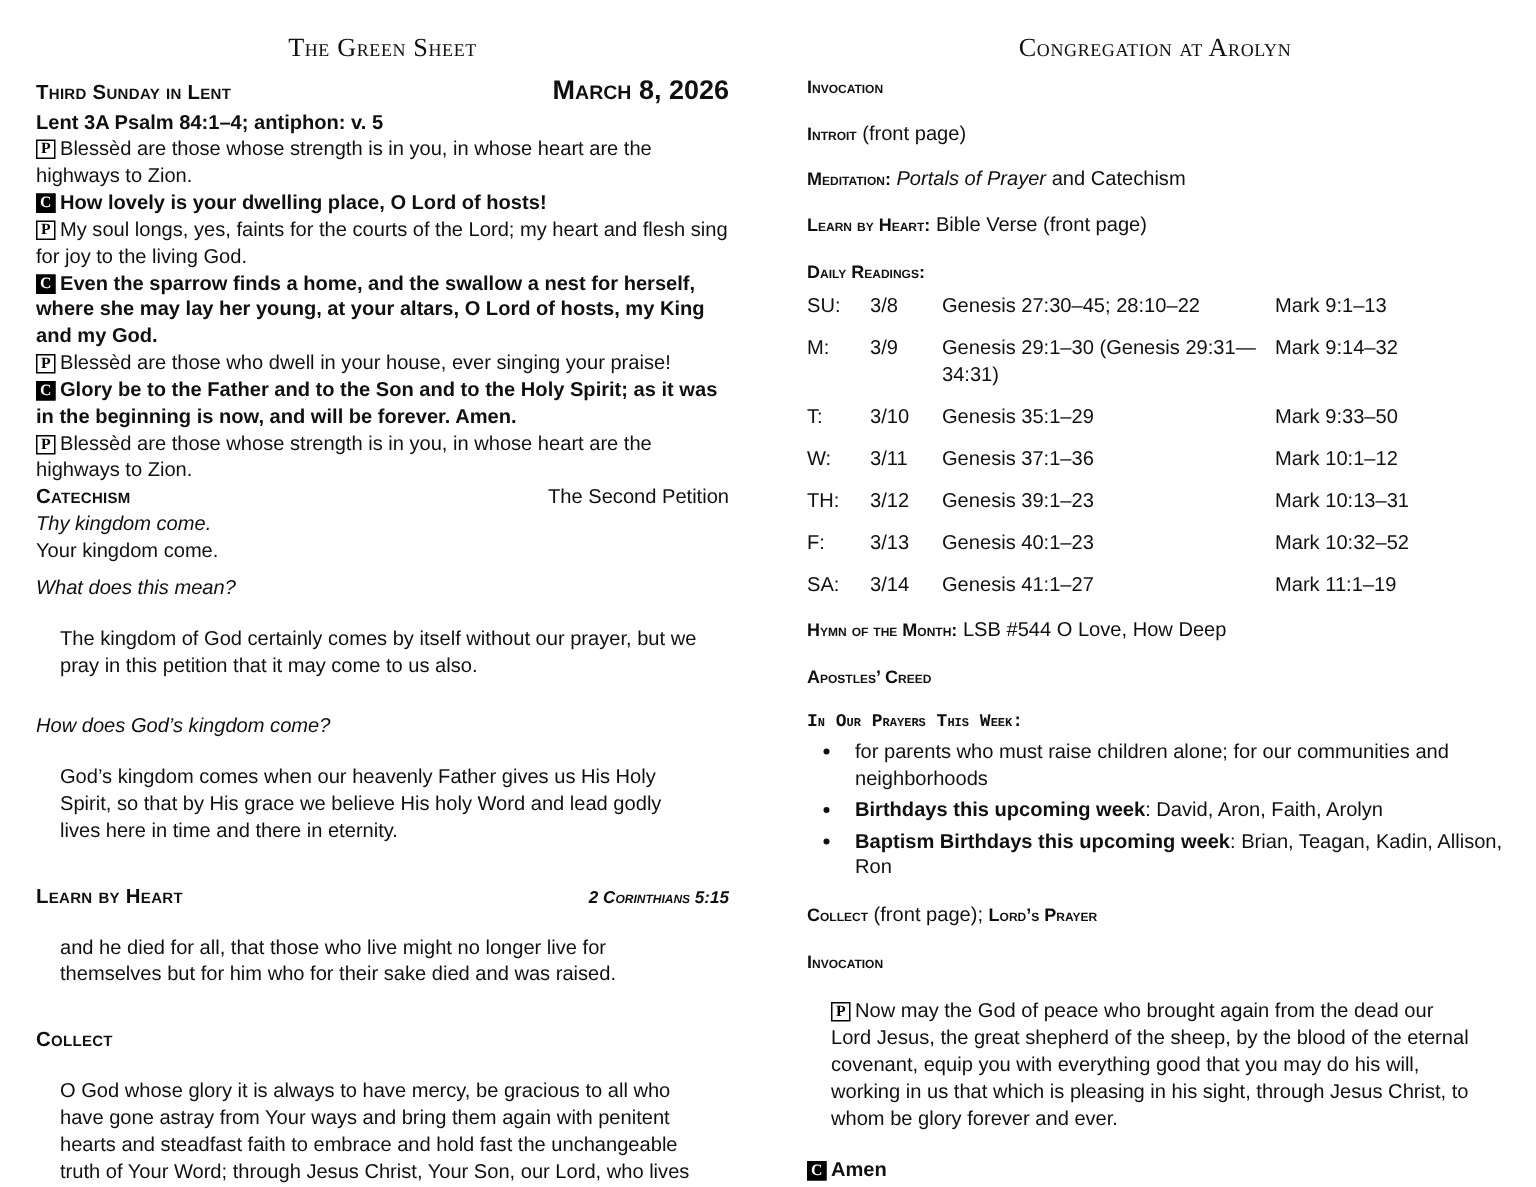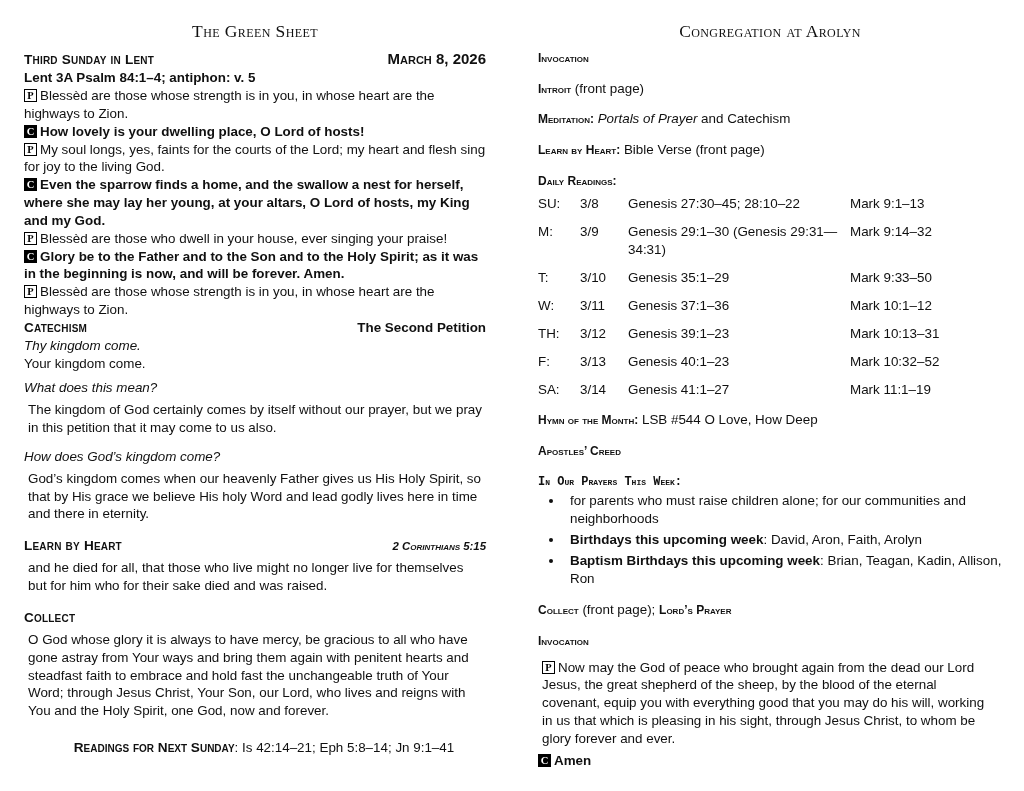--- a/index.html
+++ b/index.html
@@ -52,24 +52,24 @@
   }
   .head-row {
     display: flex;
     justify-content: space-between;
     align-items: baseline;
     line-height: 1.3;
   }
   .head-right {
     font-weight: bold;
     font-variant: small-caps;
-    font-size: 15px;
+    font-size: 18px;
   }
   .head-right-plain {
-    font-weight: bold;
+    font-weight: normal;
     font-variant: normal;
     font-size: 13.4px;
   }
   .head-right-ital {
     font-style: italic;
     font-size: 11.4px;
     font-weight: bold;
   }
 
   
@@ -81,21 +81,21 @@
     font-size: 13.4px;
     font-weight: bold;
     line-height: 1.33;
   }
   .ital {
     font-style: italic;
   }
   .para {
     font-size: 13.4px;
     line-height: 1.33;
-    margin: 4px;
+    margin: 16px;
   }
   .gap-sm { height: 7px; }
   .gap-md { height: 11px; }
   .gap-lg { height: 15px; }
 
   
   .badge {
     display: inline-block;
     font-family: "Liberation Serif", serif;
     font-weight: bold;

